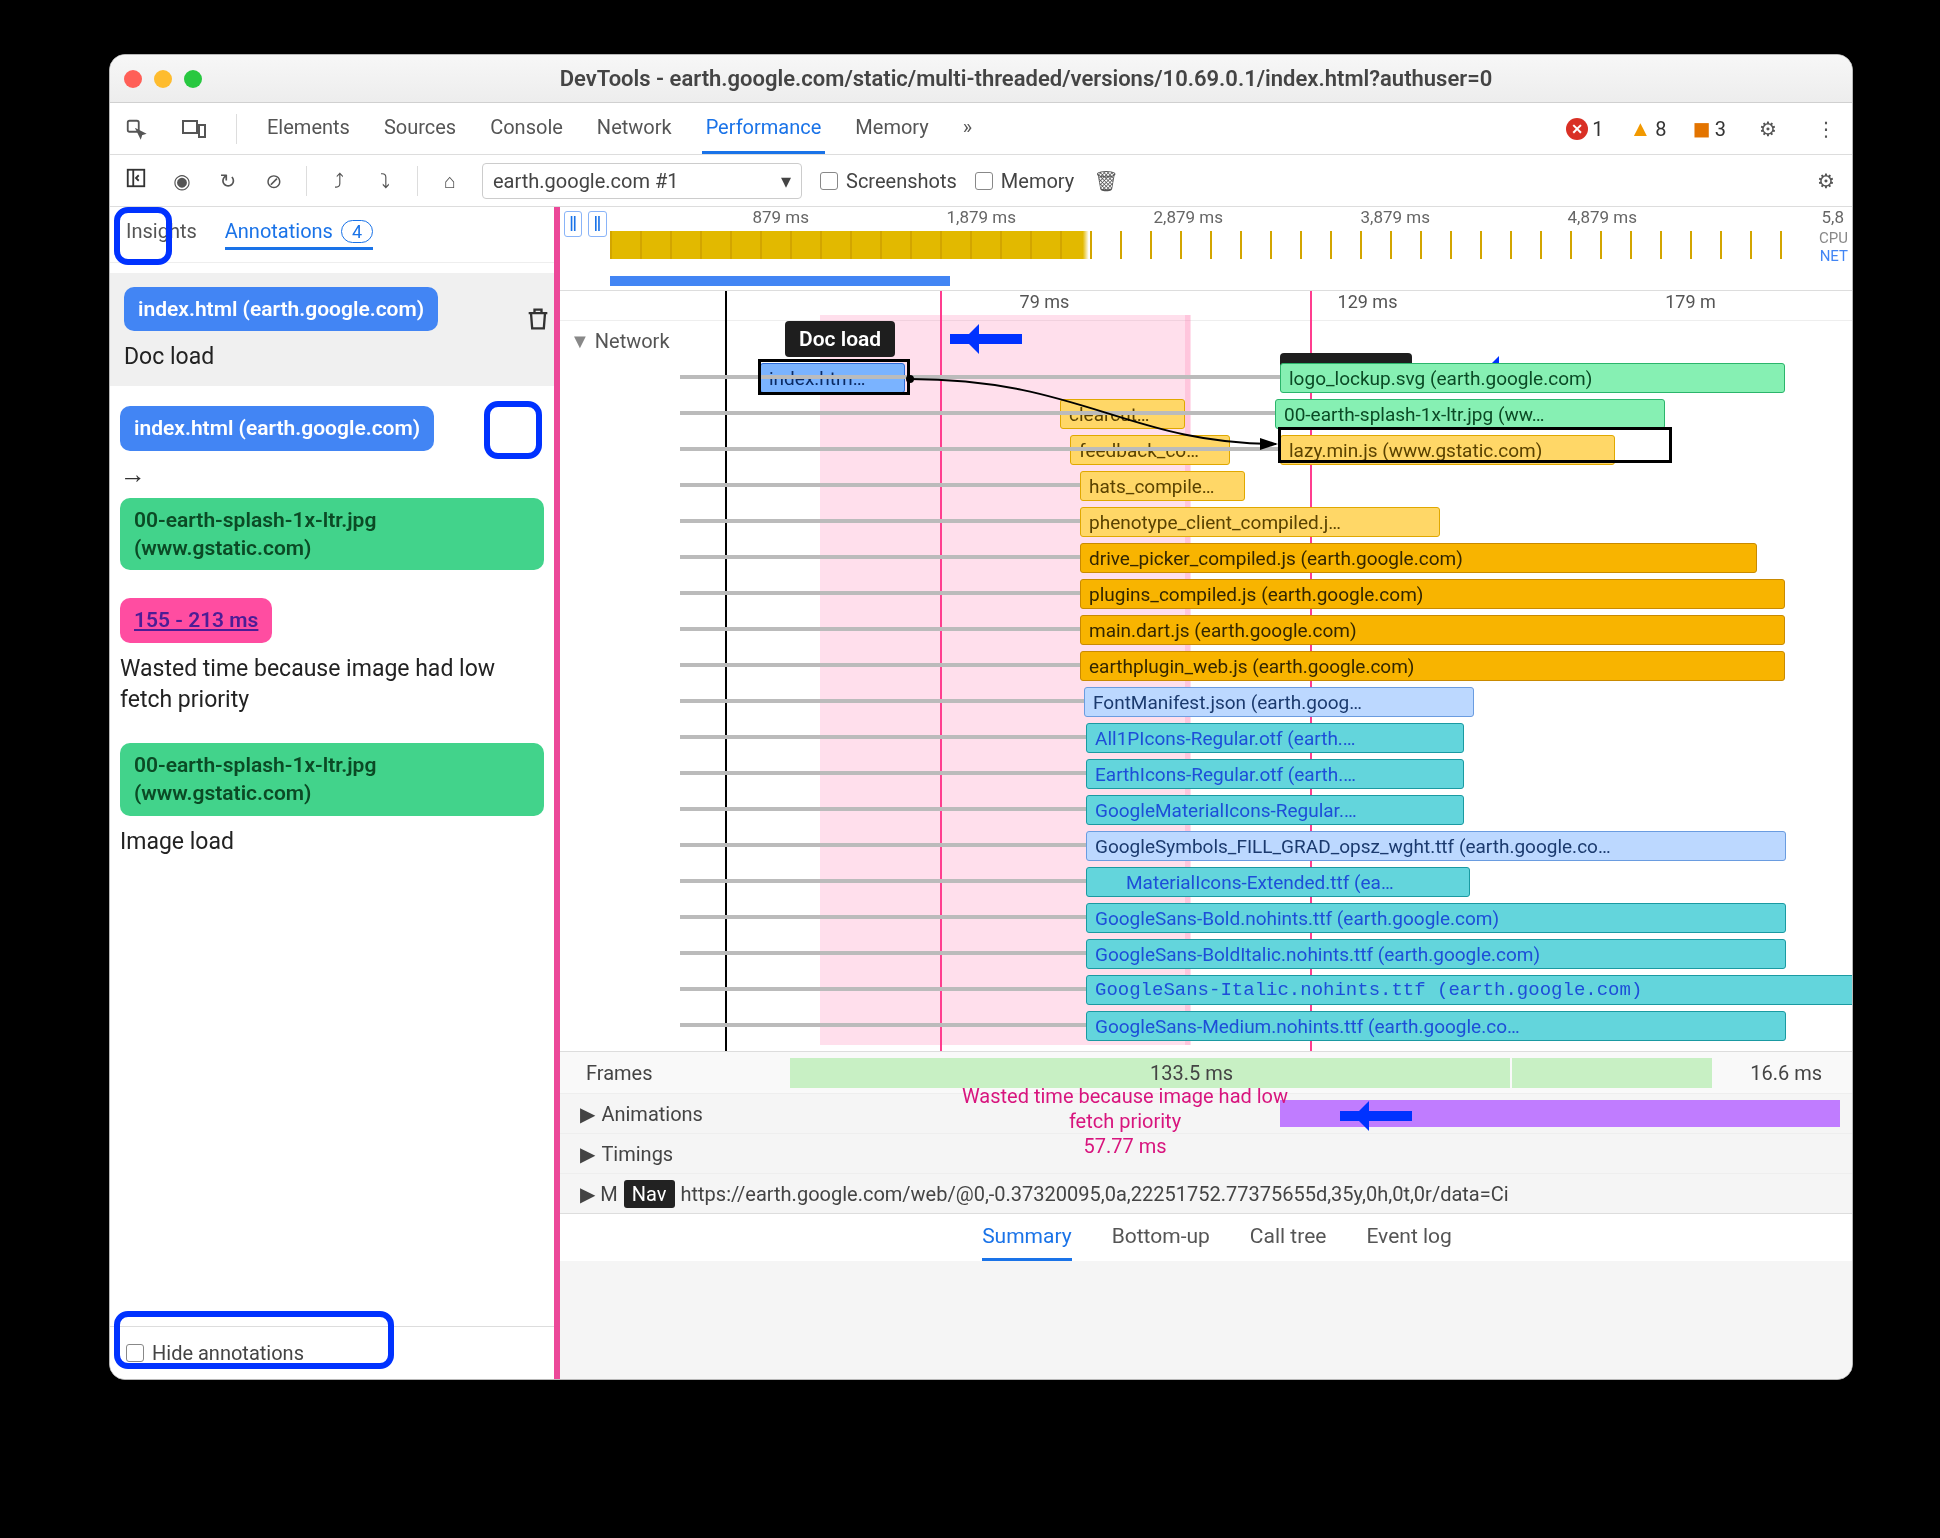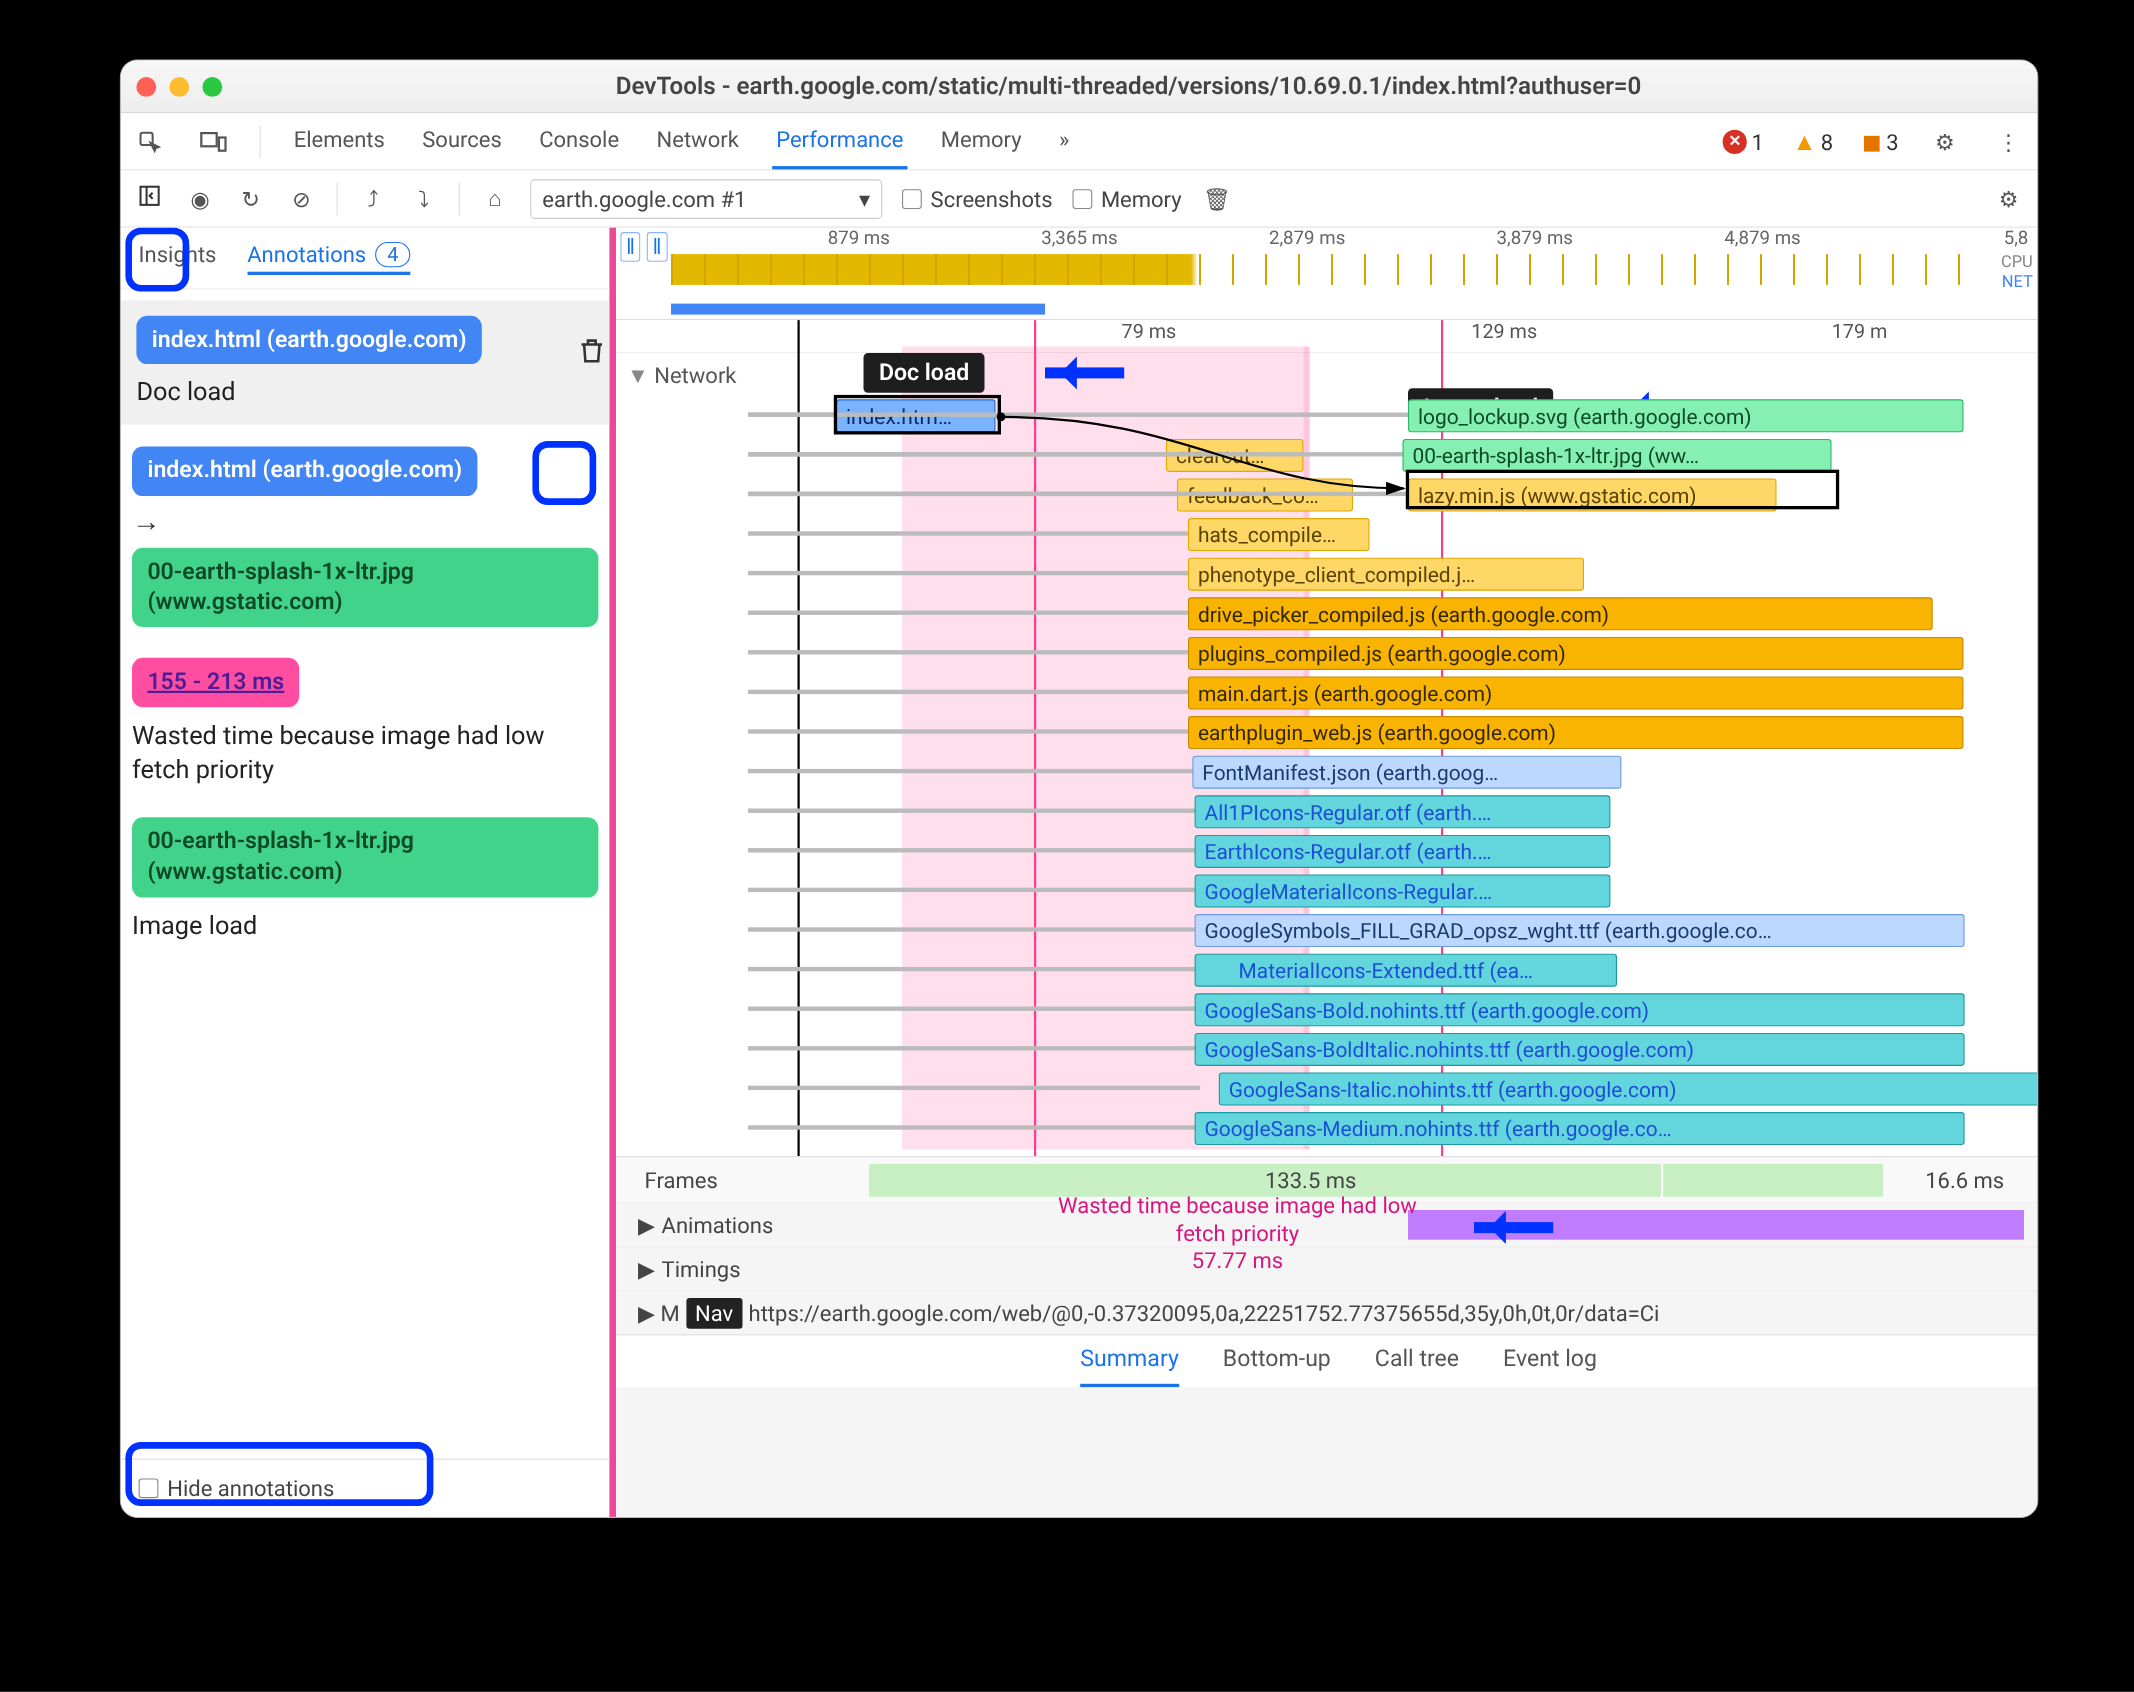--- a/index.html
+++ b/index.html
@@ -234,21 +234,21 @@
     </div>
 
     <div class="main">
       <div class="overview">
         <div style="position:absolute;left:4px;top:4px;display:flex;gap:6px;">
           <span style="color:#1a73e8;border:1px solid #8ab4f8;padding:0 4px;border-radius:3px;">‖</span>
           <span style="color:#1a73e8;border:1px solid #8ab4f8;padding:0 4px;border-radius:3px;">‖</span>
         </div>
         <div class="ruler" style="margin-left:50px;">
           <span>879 ms</span>
-          <span>3,365 ms</span>
+          <span>1,879 ms</span>
           <span>2,879 ms</span>
           <span>3,879 ms</span>
           <span>4,879 ms</span>
           <span>5,8</span>
         </div>
         <div class="ov1"></div>
         <div class="ovb"></div>
         <div class="ovr">
               <div>CPU</div>
               <div style="color:#4285f4">NET</div>
@@ -351,21 +351,21 @@
               <div class="row">
                 <div class="thin" style="left: 0px; width: 411px;"></div>
                 <div class="bar b-teal" style="left: 406px; width: 700px;">GoogleSans-Bold.nohints.ttf (earth.google.com)</div>
               </div>
               <div class="row">
                 <div class="thin" style="left: 0px; width: 411px;"></div>
                 <div class="bar b-teal" style="left: 406px; width: 700px;">GoogleSans-BoldItalic.nohints.ttf (earth.google.com)</div>
               </div>
               <div class="row">
                 <div class="thin" style="left: 0px; width: 411px;"></div>
-                <div class="bar b-teal" style="left: 428px; width: 788px;">GoogleSans-Italic.nohints.ttf (earth.google.com)</div>
+                <div class="bar b-teal" style="left: 406px; width: 788px; font-family: Liberation Mono, monospace;">GoogleSans-Italic.nohints.ttf (earth.google.com)</div>
               </div>
               <div class="row">
                 <div class="thin" style="left: 0px; width: 411px;"></div>
                 <div class="bar b-teal" style="left: 406px; width: 700px;">GoogleSans-Medium.nohints.ttf (earth.google.co…</div>
               </div>
             </div>
 
         <div class="sel" style="left:198px;top:68px;width:152px;height:36px;"></div>
         <div class="sel" style="left:718px;top:136px;width:394px;height:36px;"></div>
 

